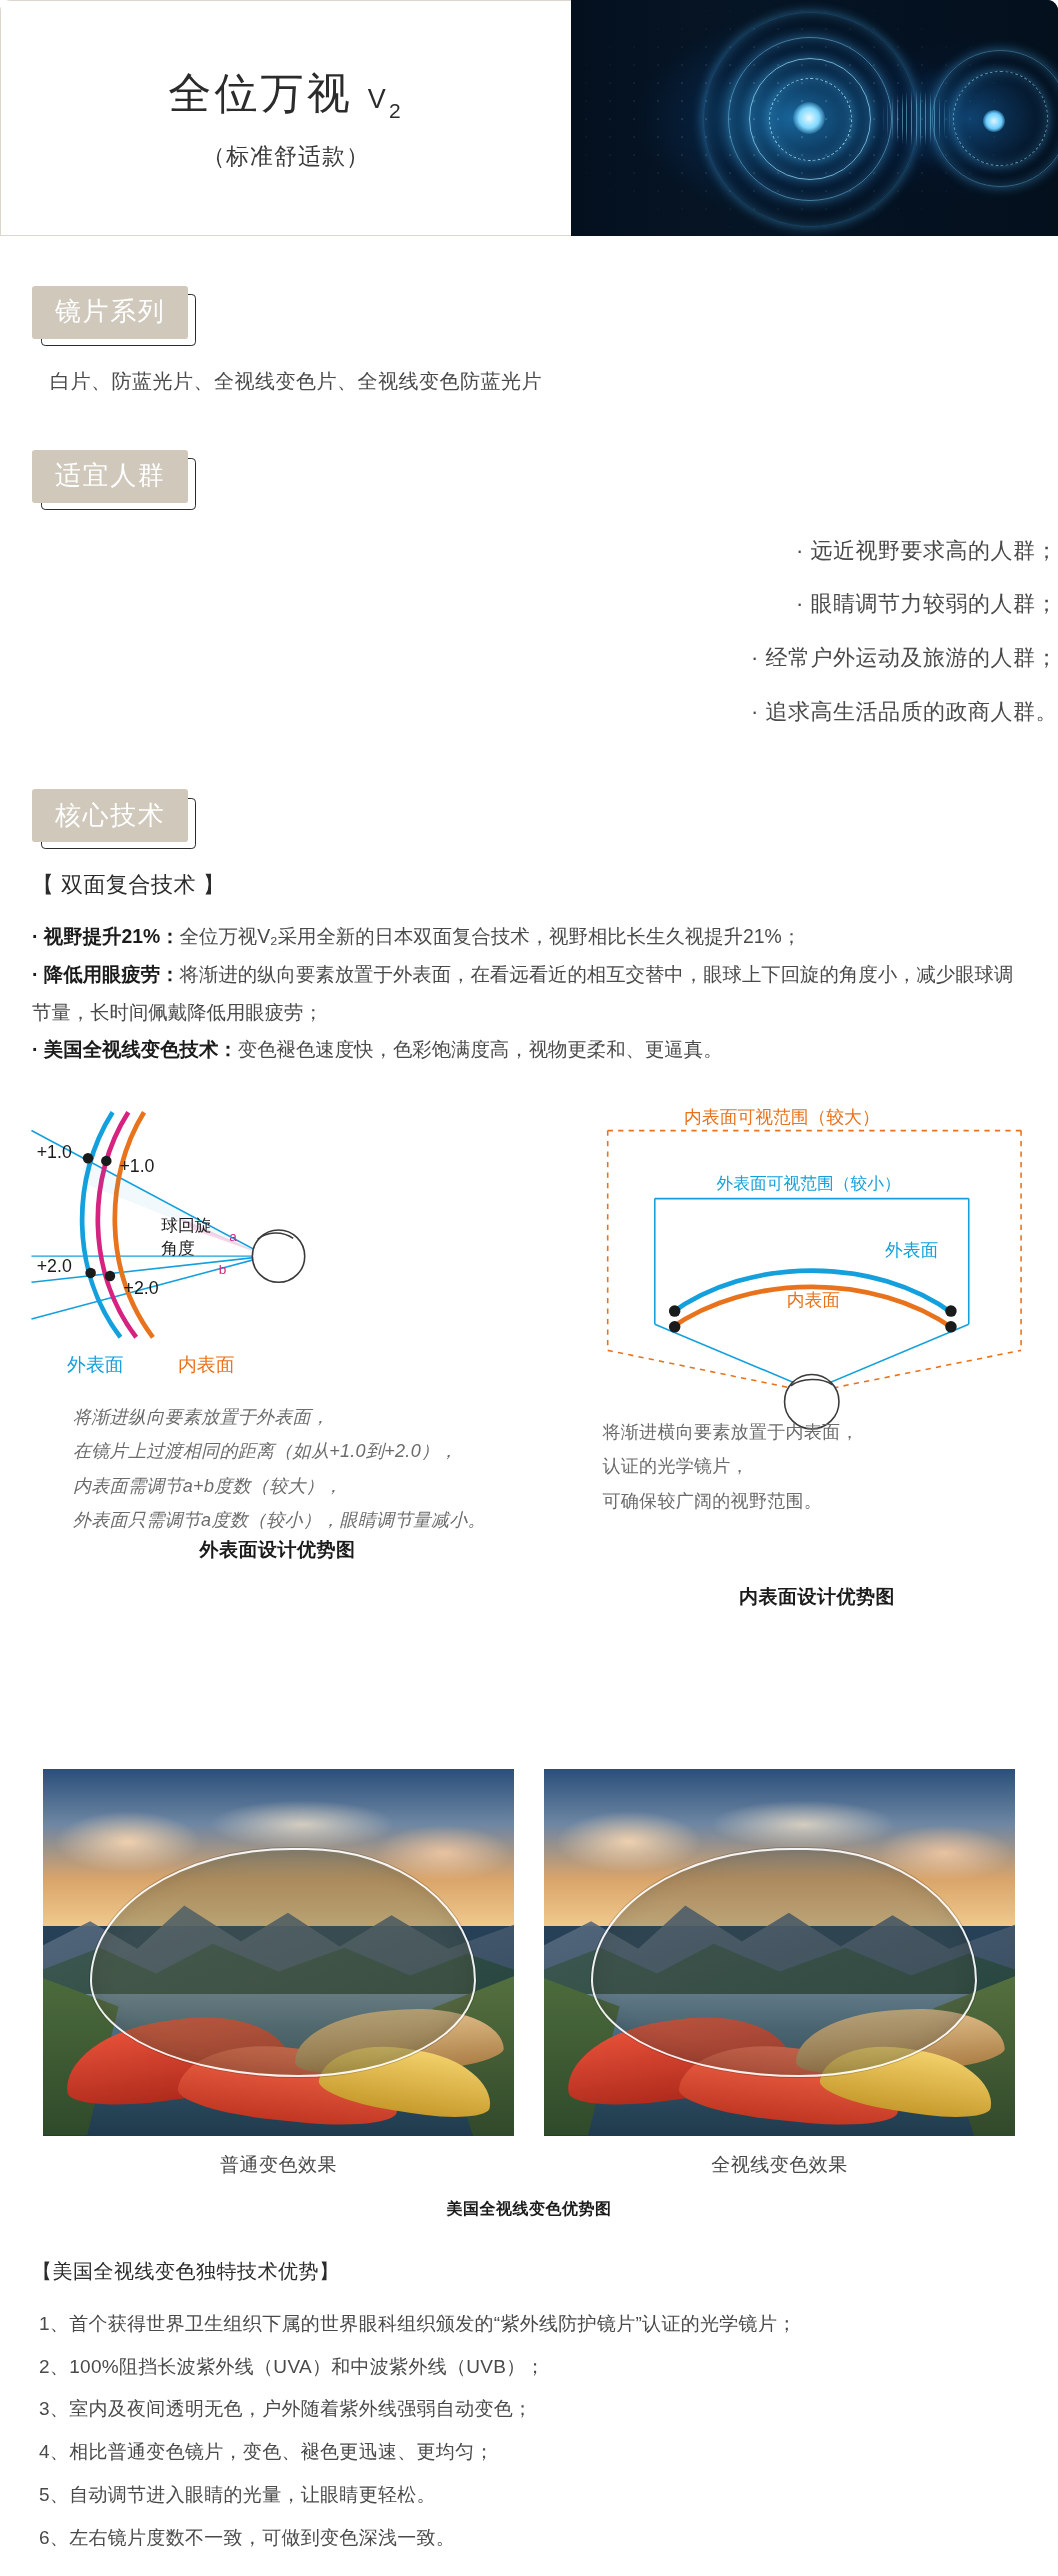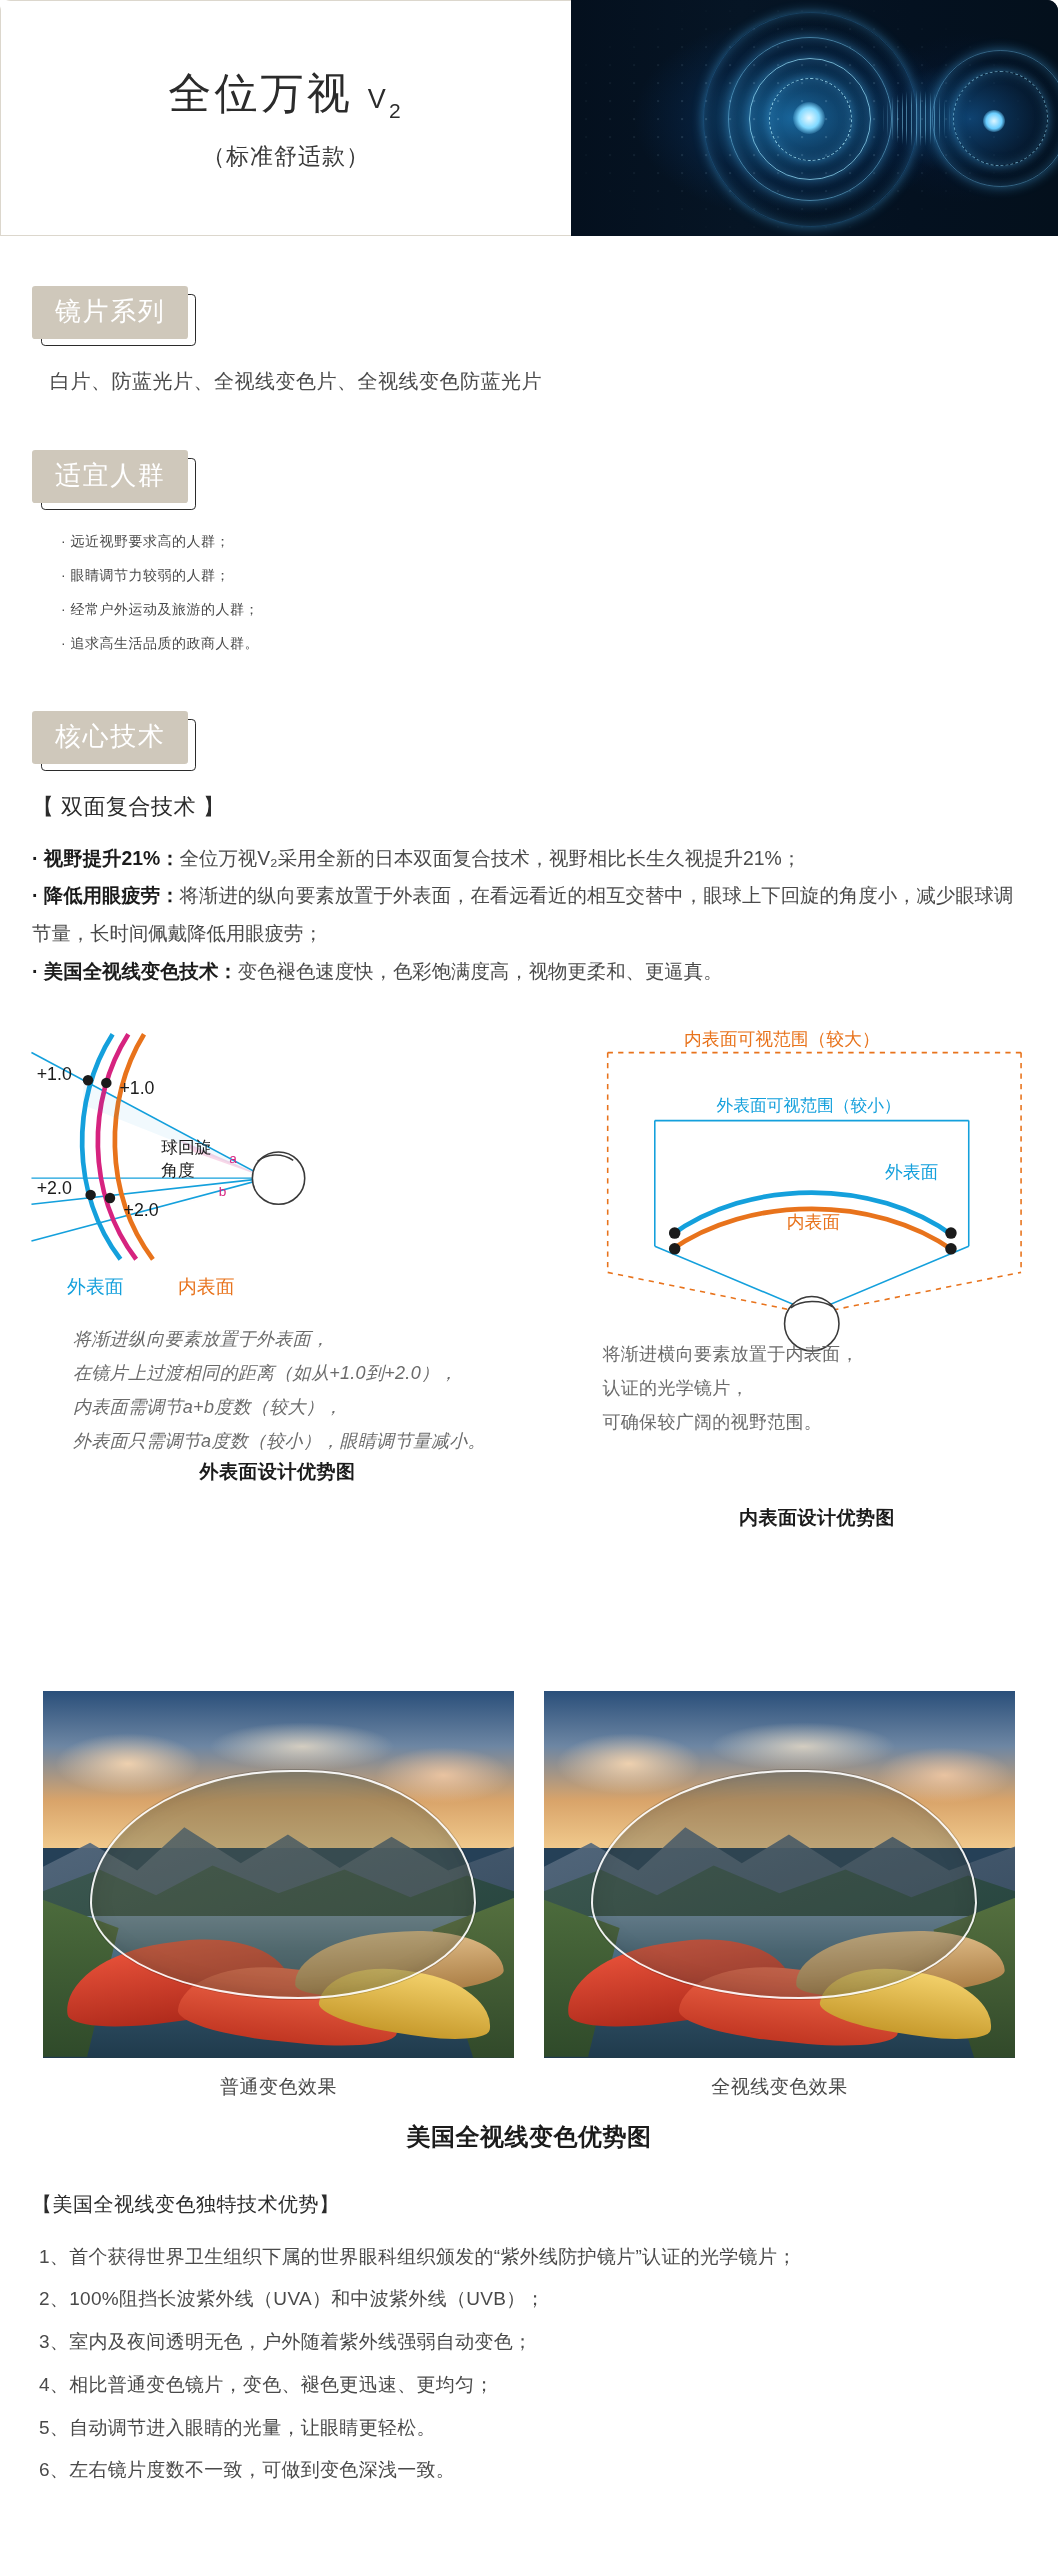--- a/index.html
+++ b/index.html
@@ -149,24 +149,25 @@
 
   .body-text {
     margin: 23px 0 0 50px;
     font-size: 20px;
     line-height: 1.9;
     color: #4a4a4a;
     letter-spacing: 0.5px;
   }
   .bullet-list {
     margin: 21px 0 0 61px;
-    font-size: 14px;
+    font-size: 22px;
     line-height: 2.45;
     color: #4a4a4a;
     letter-spacing: 0.5px;
+    text-align: right;
   }
 
   
   .block-title {
     margin: 28px 6px 0 32px;
     font-size: 22px;
     color: #2b2b2b;
     letter-spacing: 0.5px;
   }
   .tech-list {
@@ -281,21 +282,21 @@
   .photo-caption {
     margin-top: 15.7px;
     text-align: center;
     font-size: 19px;
     color: #4a4a4a;
     letter-spacing: 0.5px;
   }
   .photos-label {
     margin: 21px 0 0 0;
     text-align: center;
-    font-size: 24px;
+    font-size: 16px;
     font-weight: bold;
     color: #1b1b1b;
     letter-spacing: 0.5px;
   }
 
   
   .adv-title {
     margin: 38px 0 0 32px;
     font-size: 20px;
     color: #2b2b2b;

